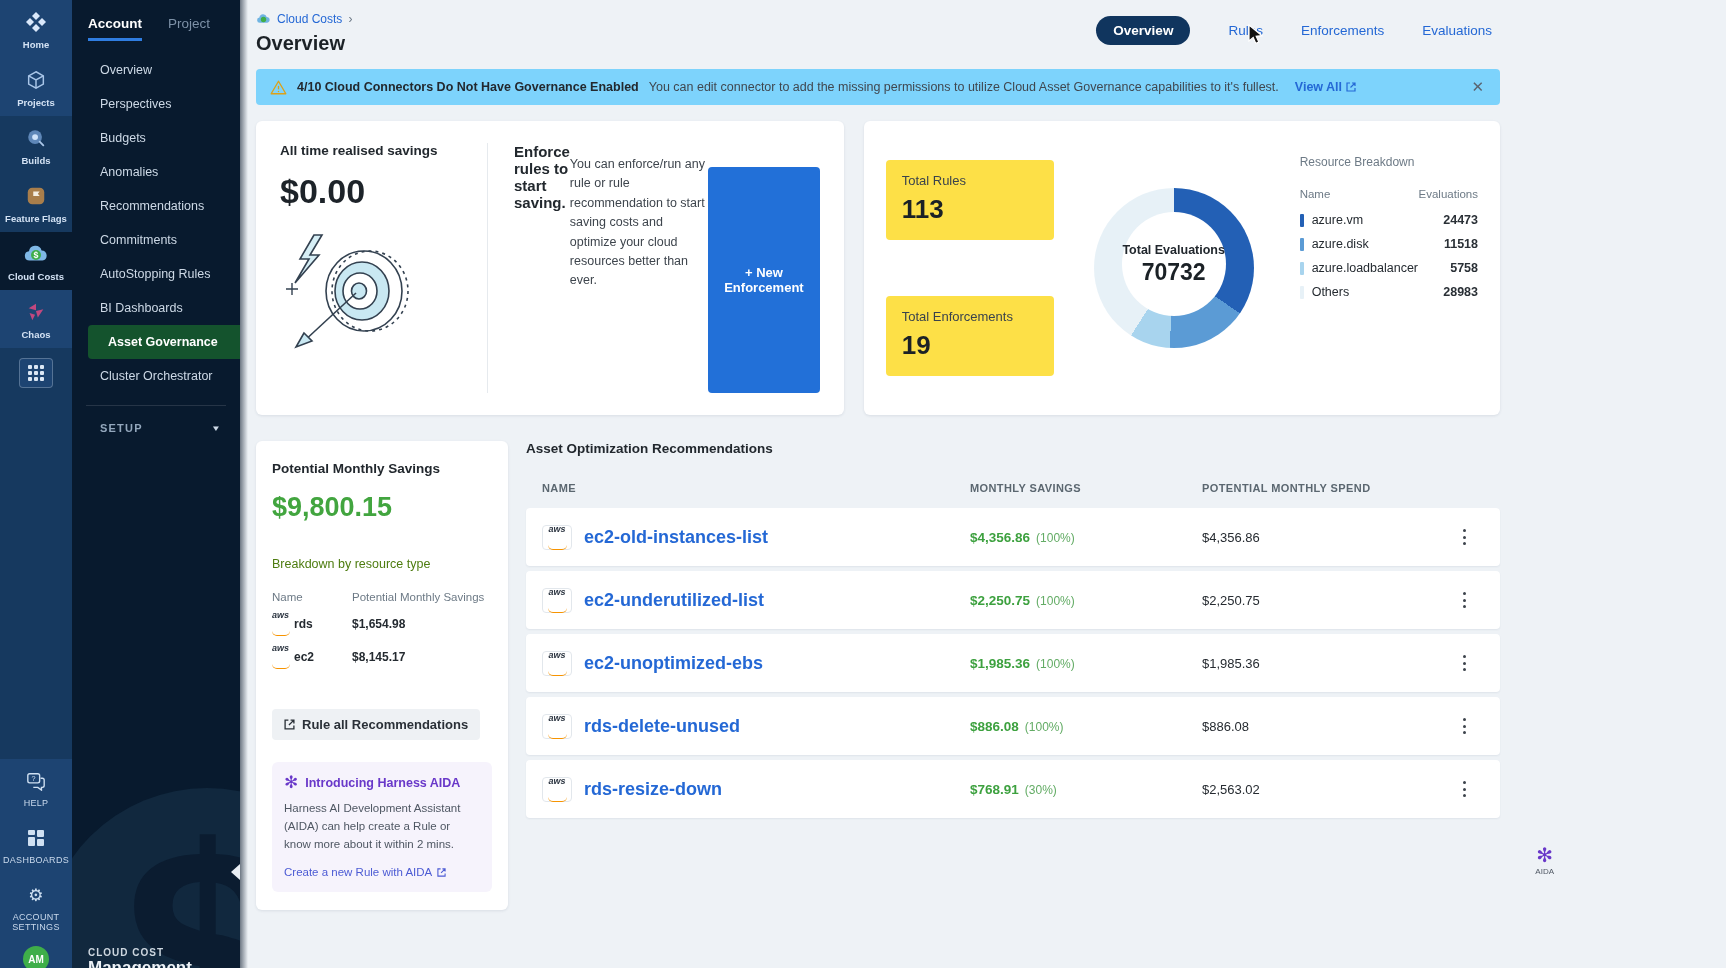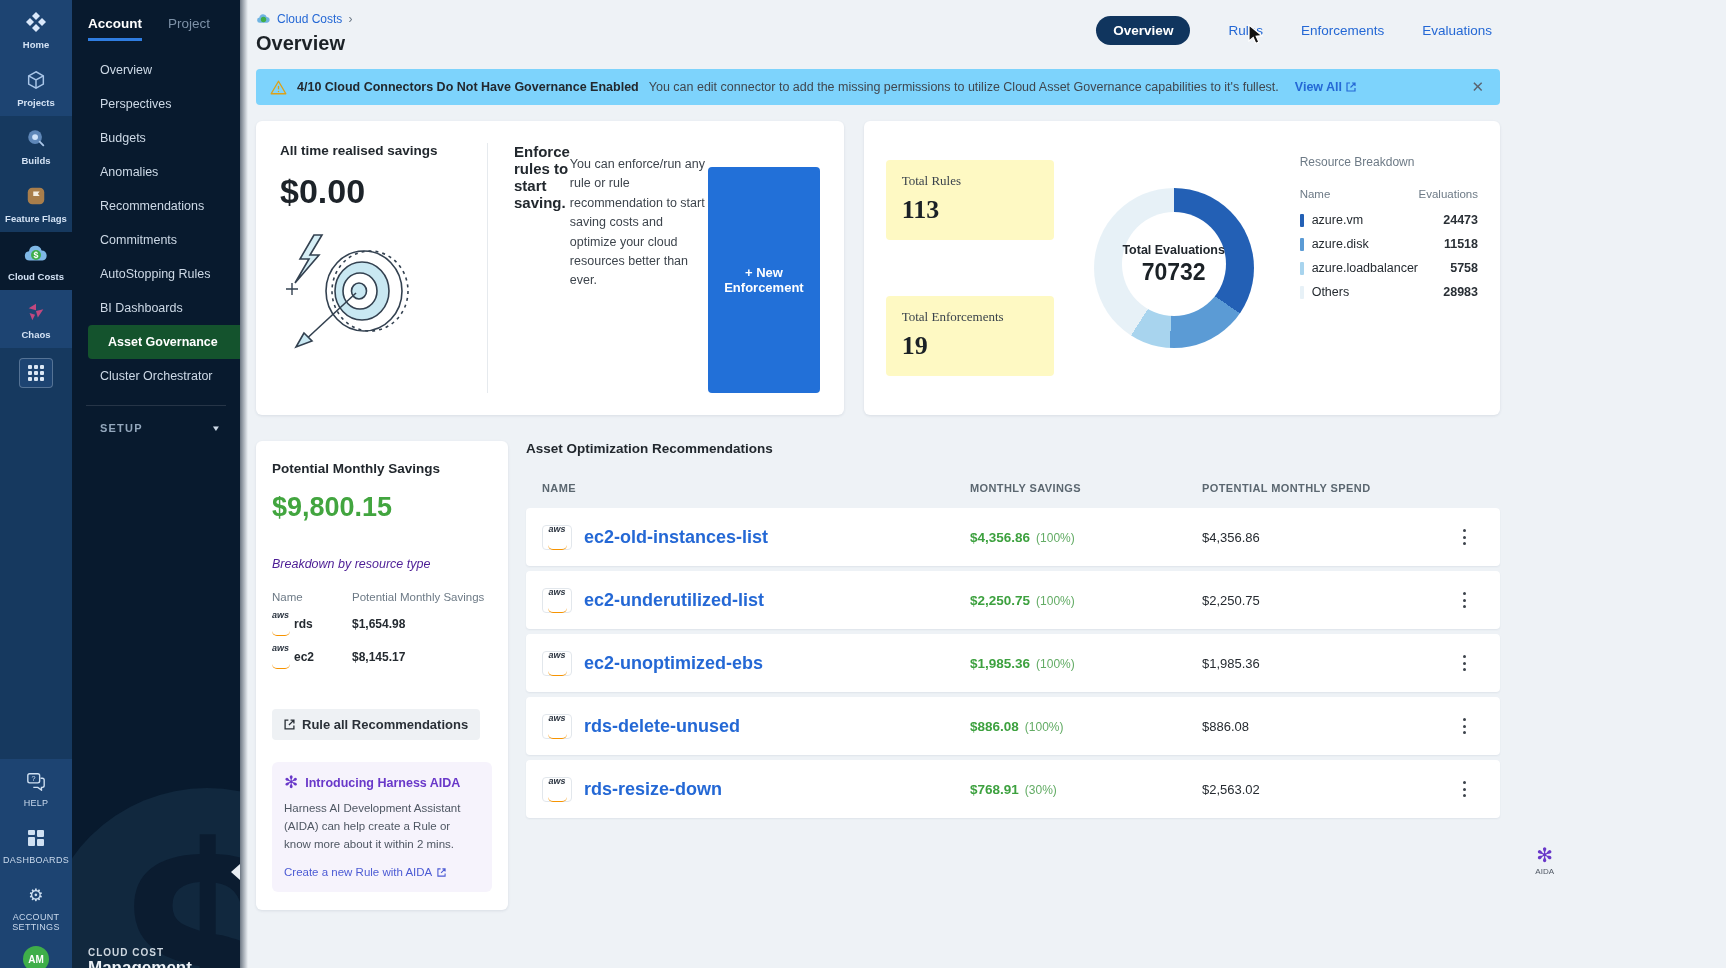--- a/index.html
+++ b/index.html
@@ -65,21 +65,21 @@
   .sc-title { font-size:13.5px; font-weight:bold; color:#22282e; }
   .sc-amount { font-size:34px; font-weight:bold; color:#1d2329; margin-top:14px; }
   .sc-illustration { margin-top:16px; }
   .sc-right { flex:1; padding-left:26px; display:flex; flex-direction:row; justify-content:center; }
   .enforce-title { font-size:15px; font-weight:bold; color:#22282e; }
   .enforce-body { font-size:12.5px; color:#3e454d; line-height:1.55; margin-top:12px; max-width:370px; }
   .enforce-btn { margin-top:24px; width:fit-content; background:#2270d8; color:#fff; font-size:13px; font-weight:bold; border:none; border-radius:4px; padding:8px 16px; cursor:pointer; }
 
   .stats-card { flex:1; height:294px; display:flex; align-items:center; padding:20px 22px; gap:20px; }
   .stat-col { width:168px; height:216px; display:flex; flex-direction:column; justify-content:space-between; }
-  .stat-tile { background:#fef9c3; border-radius:4px; padding:13px 16px 15px;font-family:Liberation Serif, serif; }
+  .stat-tile { background:#fde047; border-radius:4px; padding:13px 16px 15px; }
   .stat-label { font-size:13px; color:#3a434c; }
   .stat-value { font-size:26px; font-weight:bold; color:#1b2126; margin-top:6px; }
   .donut-wrap { width:160px; height:160px; position:relative; flex-shrink:0; margin-left:20px; }
   .donut { width:160px; height:160px; border-radius:50%; }
   .donut-hole { position:absolute; left:28px; top:24px; width:104px; height:104px; background:#fff; border-radius:50%; display:flex; flex-direction:column; align-items:center; justify-content:center; }
   .donut-hole .dlabel { font-size:12.5px; font-weight:bold; color:#22282e; }
   .donut-hole .dvalue { font-size:23px; font-weight:bold; color:#1b2126; margin-top:2px; }
   .breakdown { flex:1; padding-left:26px; align-self:flex-start; margin-top:14px; }
   .bd-title { font-size:12px; color:#6d7a86; }
   .bd-grid { margin-top:14px; }
@@ -87,21 +87,21 @@
   .bd-row.head { color:#6d7a86; font-size:11.5px; padding-bottom:8px; }
   .bd-name { display:flex; align-items:center; gap:8px; flex:1; }
   .chip { width:4px; height:13px; border-radius:1px; display:inline-block; }
   .bd-val { width:60px; text-align:right; font-weight:bold; color:#2a3036; }
   .bd-row.head .bd-val { font-weight:normal; color:#6d7a86; }
 
   .row2 { display:flex; gap:18px; margin-top:26px; align-items:flex-start; }
   .potential-card { width:252px; padding:20px 16px 18px; }
   .pm-title { font-size:13.5px; font-weight:bold; color:#22282e; }
   .pm-amount { font-size:27px; font-weight:bold; color:#42a53f; margin-top:16px; }
-  .pm-sub { font-size:12.5px; color:#4c1d95; margin-top:34px;font-style:italic; }
+  .pm-sub { font-size:12.5px; color:#4d7c0f; margin-top:34px; }
   .pm-table { margin-top:16px; font-size:12px; }
   .pm-hrow, .pm-row { display:grid; grid-template-columns:80px 1fr; align-items:center; padding:4px 0; }
   .pm-hrow { color:#6d7a86; font-size:11.5px; }
   .pm-name { display:flex; align-items:center; gap:5px; color:#242a30; font-weight:bold; }
   .pm-val { color:#242a30; font-weight:bold; }
   .aws-logo { font-size:9px; font-style:italic; font-weight:bold; color:#2b3440; line-height:1; position:relative; padding-bottom:16px; }
   .aws-logo::after { content:""; position:absolute; left:0; right:-1px; bottom:0; height:4px; border-bottom:1.6px solid #f79400; border-radius:0 0 9px 9px; }
   .viewall-btn { margin-top:36px; background:#eef1f4; border:none; border-radius:4px; padding:8px 12px; font-size:13px; font-weight:bold; color:#2a3037; display:flex; align-items:center; gap:7px; cursor:pointer; }
   .aida-card { margin-top:22px; background:#f6f3fc; border-radius:6px; padding:12px 12px 14px; }
   .aida-head { display:flex; align-items:center; gap:7px; font-size:12.5px; font-weight:bold; color:#6938c9; }

